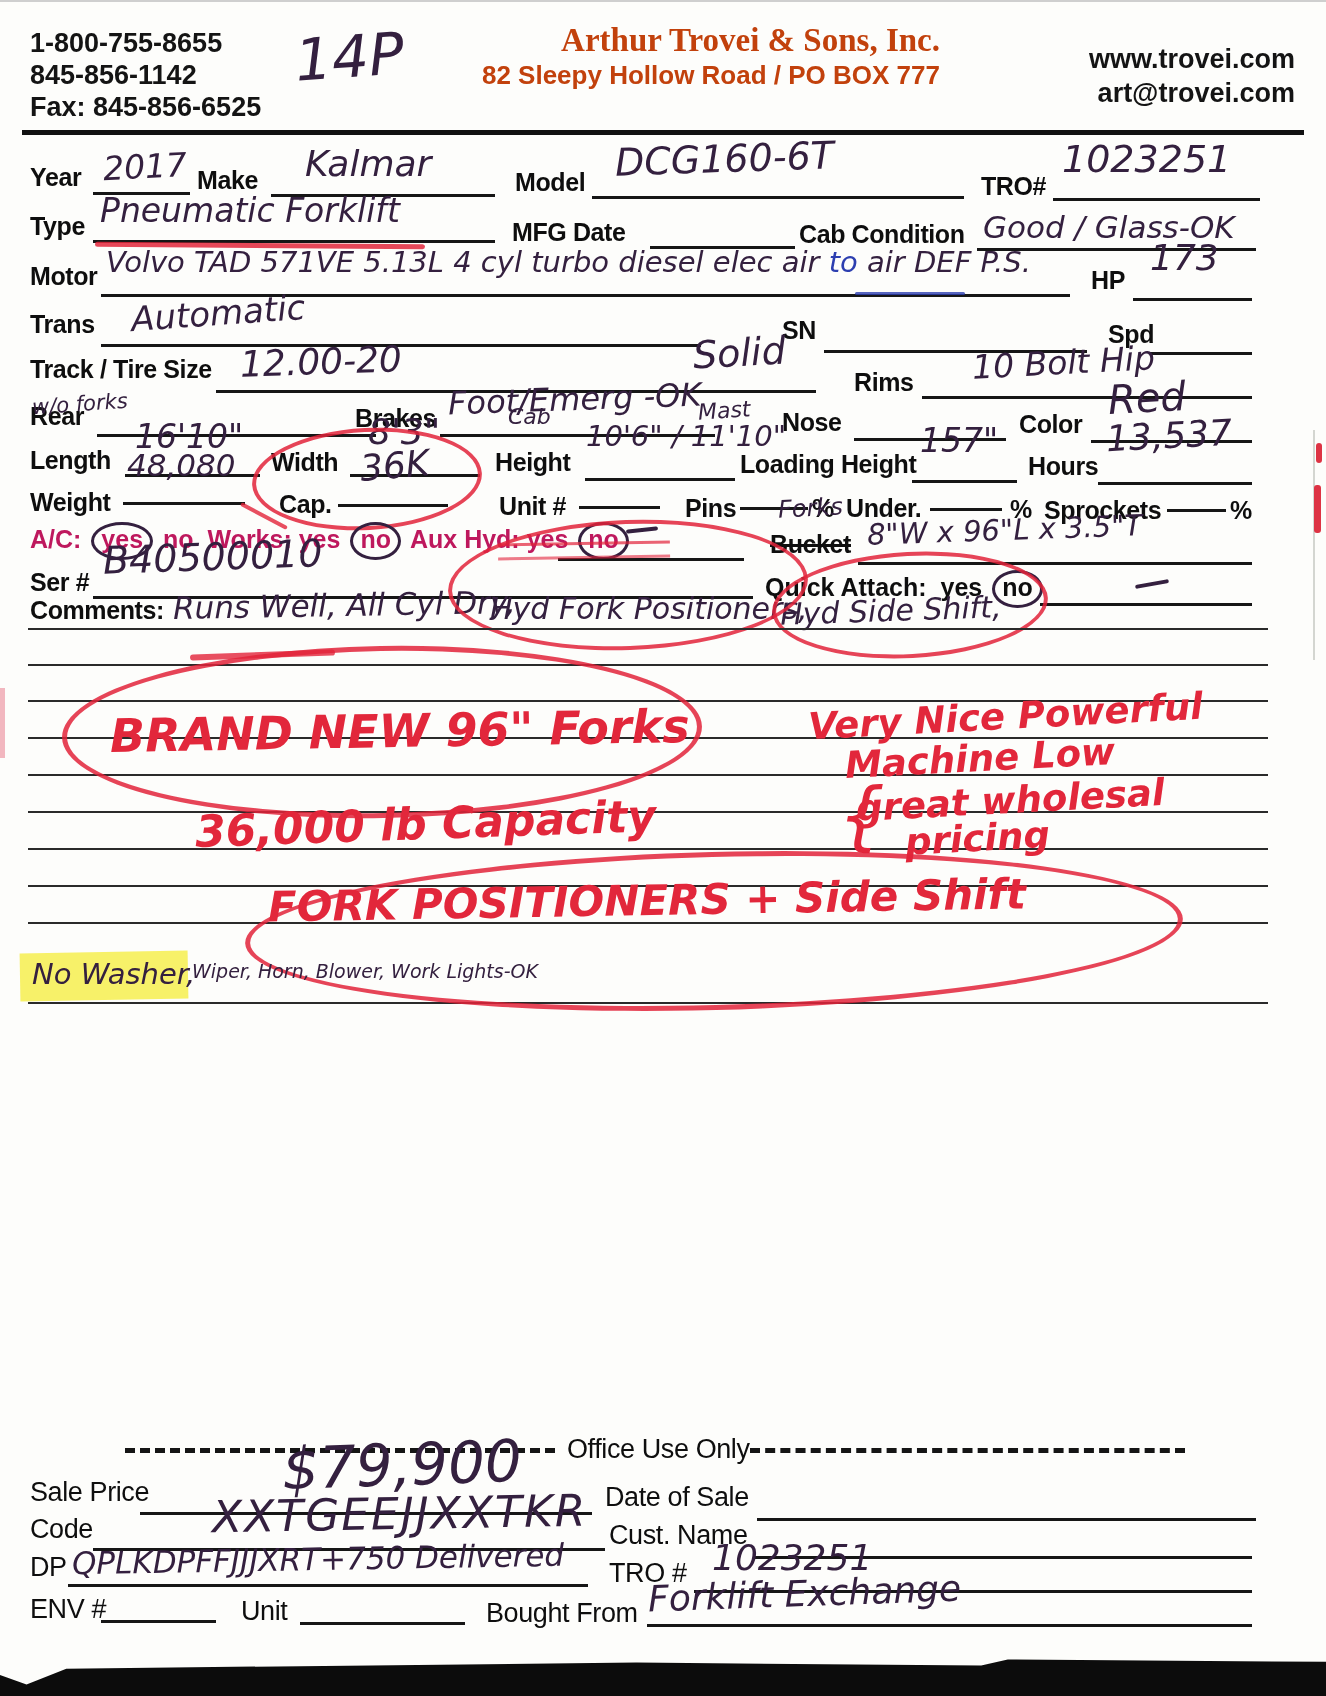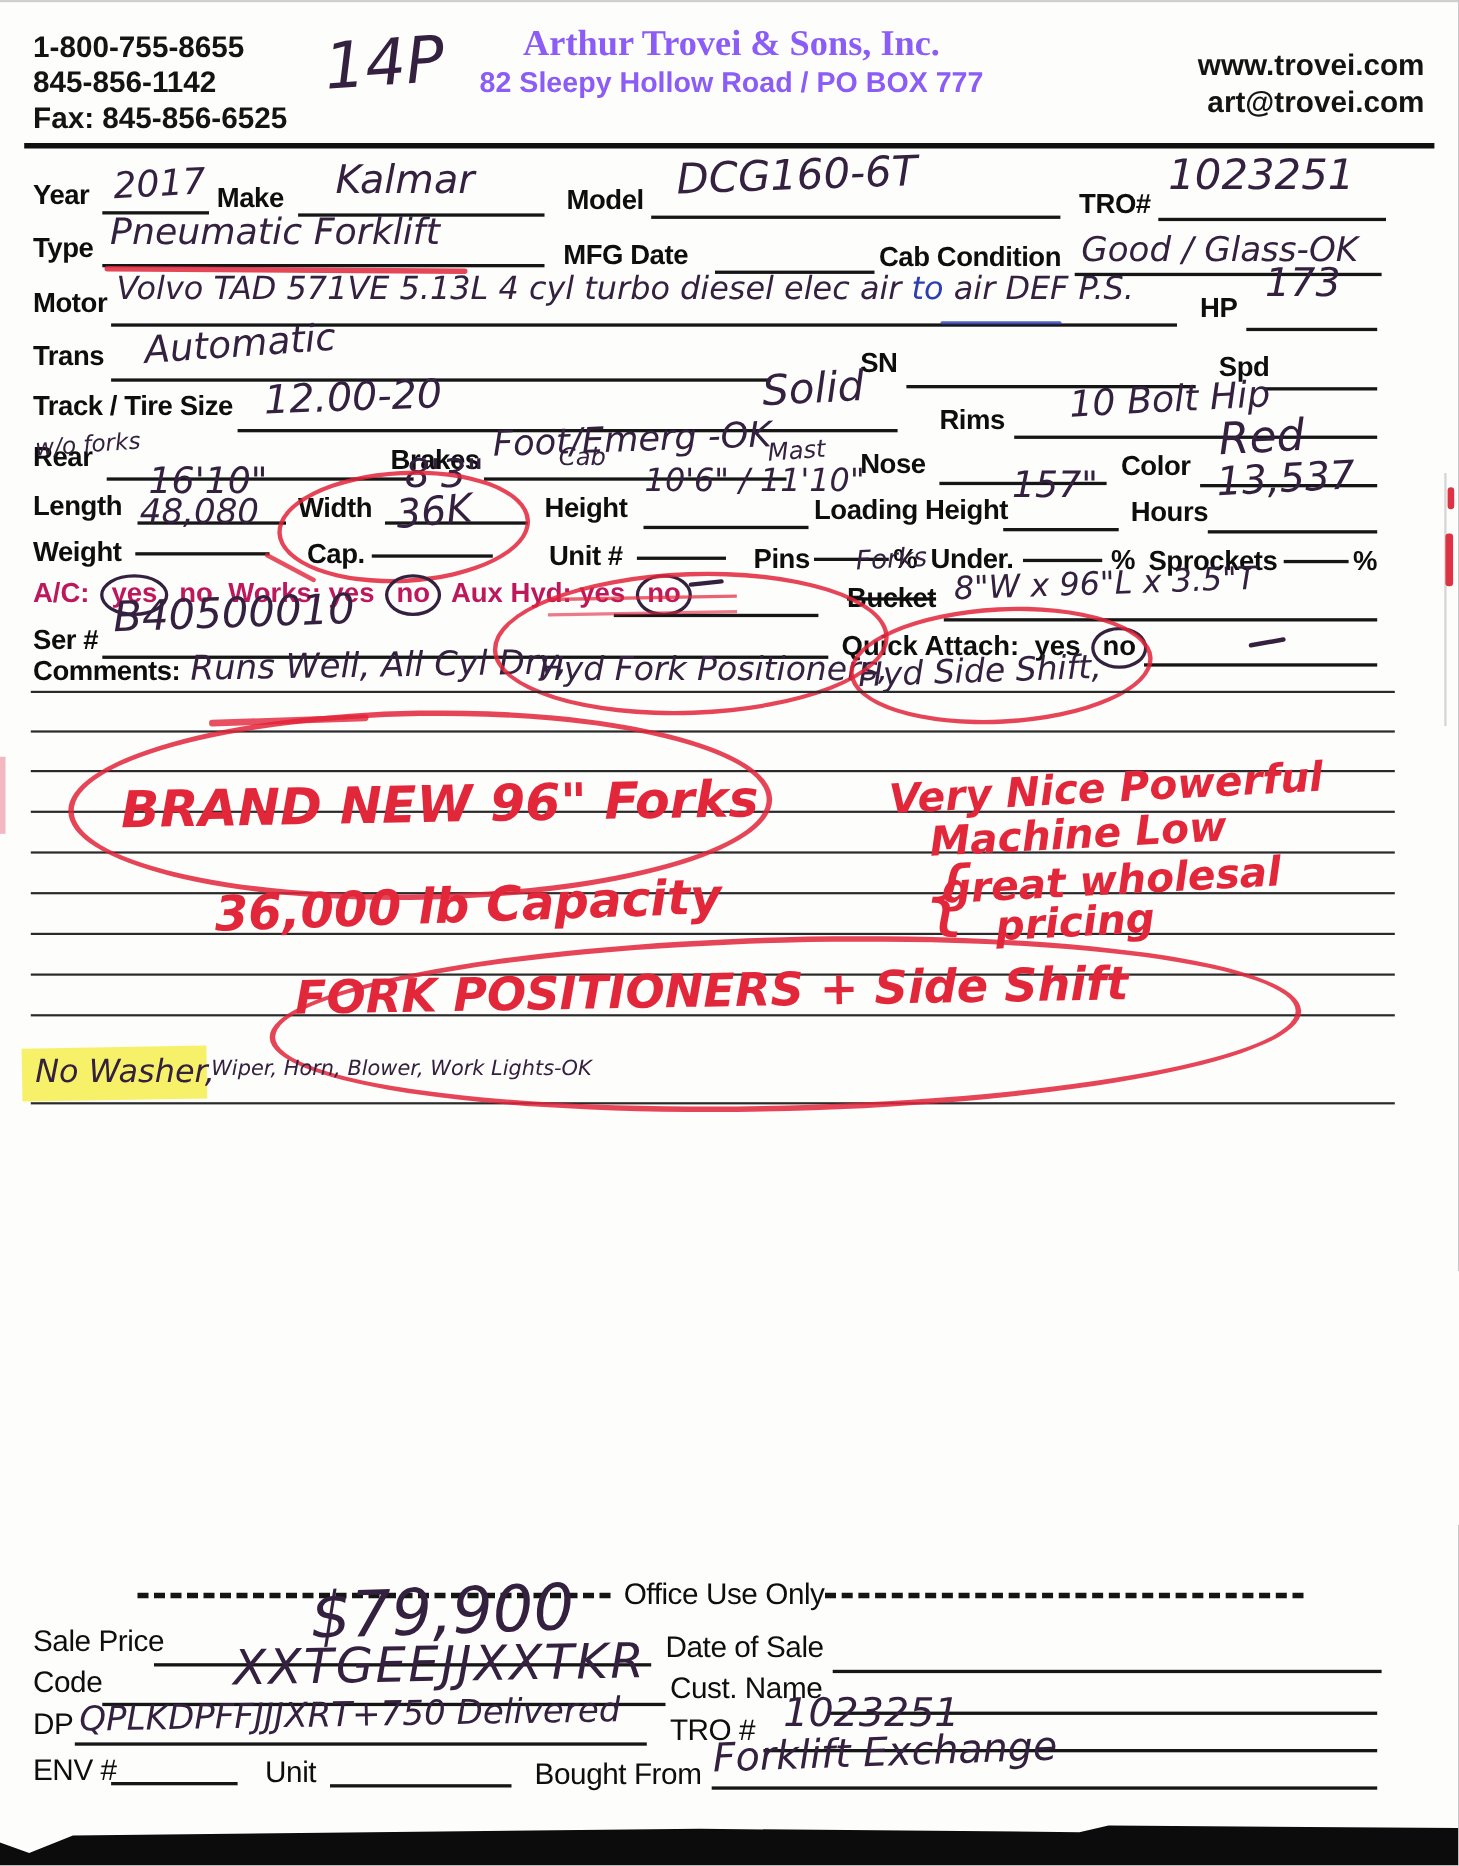--- a/index.html
+++ b/index.html
@@ -9,21 +9,21 @@
   .lbl{position:absolute;font-weight:700;font-size:25px;color:#0e0e0e;letter-spacing:-.4px;white-space:nowrap}
   .hw{position:absolute;font-family:"DejaVu Sans",sans-serif;font-style:italic;color:#34203f;
       white-space:nowrap;line-height:1}
   .rhw{color:#e2273b;font-weight:700}
   .ln{position:absolute;height:0;border-top:3px solid #161616}
   .rln{position:absolute;left:28px;width:1240px;height:0;border-top:2.5px solid #2a2a2a}
   .oval{position:absolute;border:4px solid rgba(226,35,58,.85);border-radius:50%}
   .circ{display:inline-block;border:3px solid #34203f;border-radius:50%;padding:0 7px 3px;margin:0 3px}
   .dash{position:absolute;background:#34203f;height:4px;border-radius:2px}
   .hdr-phone{position:absolute;left:30px;font-weight:700;font-size:27px;color:#141414}
-  .hdr-center{position:absolute;left:390px;width:550px;text-align:center;color:#8b5cf6}
+  .hdr-center{position:absolute;left:390px;width:550px;text-align:right;color:#c2410c}
   .officelbl{position:absolute;font-weight:400;font-size:27px;color:#0e0e0e;letter-spacing:-.4px;white-space:nowrap}
   .dashes{position:absolute;height:0;border-top:5px dashed #151515}
 </style>
 </head>
 <body>
 
 <div class="page">
 
   <div class="abs" style="left:0;top:0;width:1326px;height:2px;background:#cfcfcf"></div>
   <div class="abs" style="left:1313px;top:430px;width:2px;height:230px;background:#b9bdb6;opacity:.6"></div>

